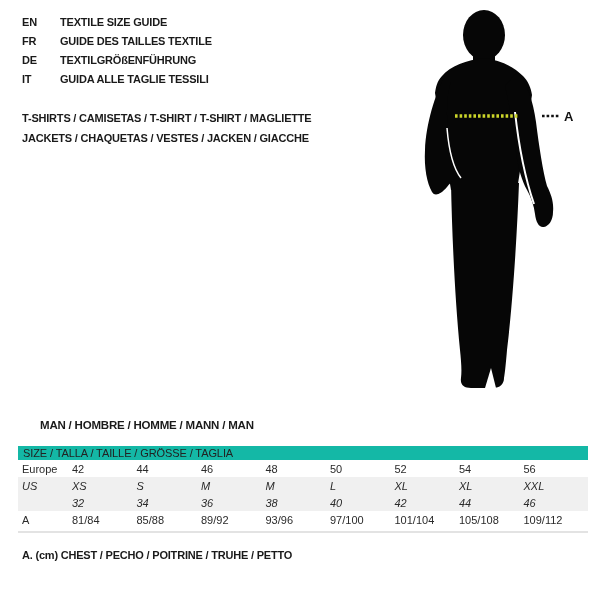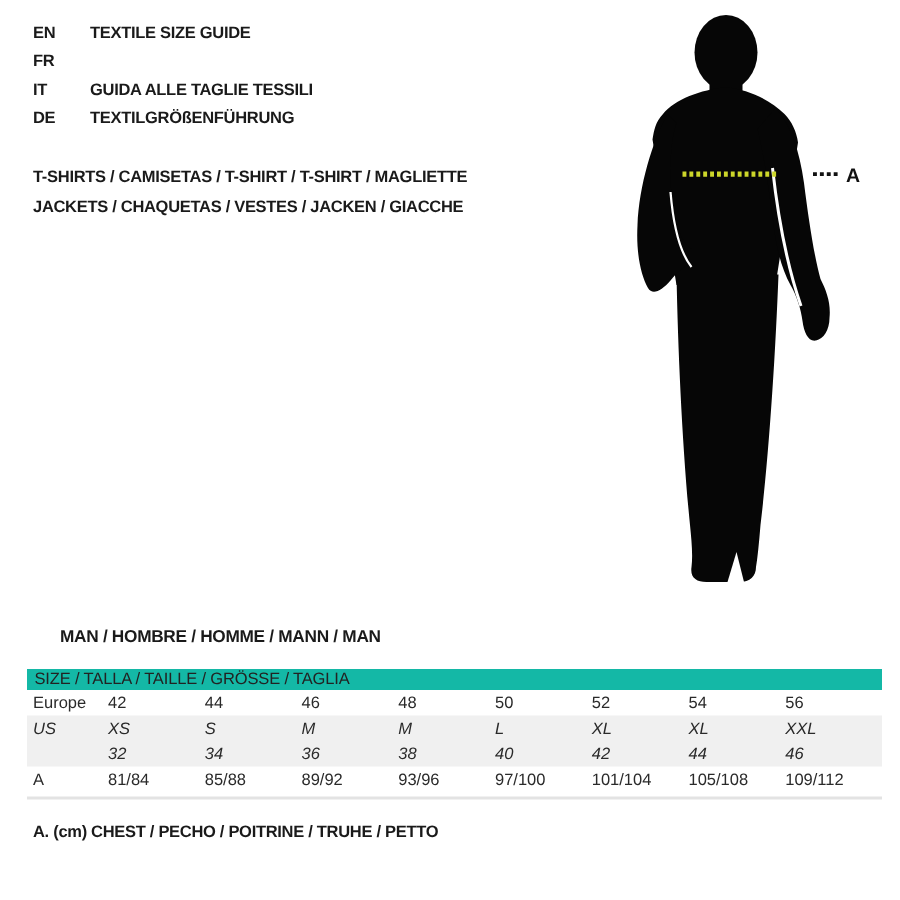--- a/index.html
+++ b/index.html
@@ -53,30 +53,31 @@
 <div class="lang-list">
 
     <div class="lang-row">
       <span class="lang-code">EN</span>
       <span class="lang-label">TEXTILE SIZE GUIDE</span>
     </div>
 
 
     <div class="lang-row">
       <span class="lang-code">FR</span>
+      <span class="lang-label">GUIDE DES TAILLES TEXTILE</span>
+    </div>
+
+    <div class="lang-row">
+      <span class="lang-code">DE</span>
+      <span class="lang-label">TEXTILGRÖßENFÜHRUNG</span>
     </div>
 
     <div class="lang-row">
       <span class="lang-code">IT</span>
       <span class="lang-label">GUIDA ALLE TAGLIE TESSILI</span>
-    </div>
-
-    <div class="lang-row">
-      <span class="lang-code">DE</span>
-      <span class="lang-label">TEXTILGRÖßENFÜHRUNG</span>
     </div>
   </div>
 
 <div class="categories">
 
     <div class="category-line">T-SHIRTS / CAMISETAS / T-SHIRT / T-SHIRT / MAGLIETTE</div>
 
     <div class="category-line">JACKETS / CHAQUETAS / VESTES / JACKEN / GIACCHE</div>
   </div>
 

